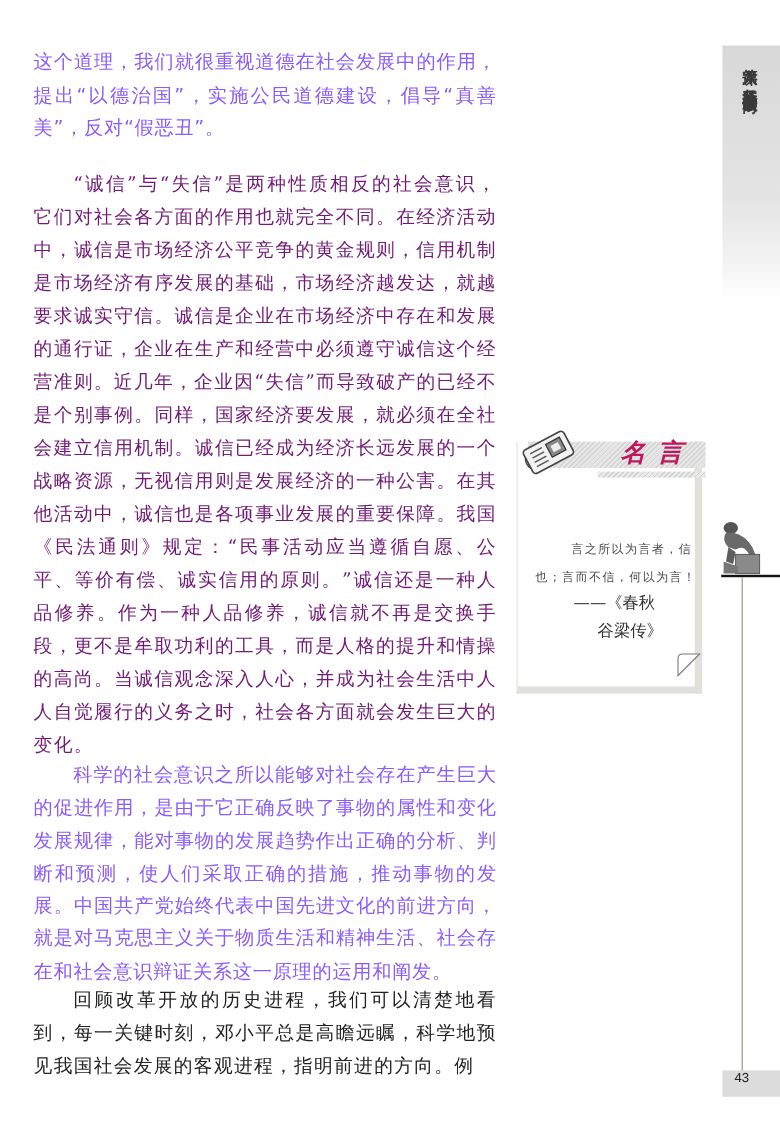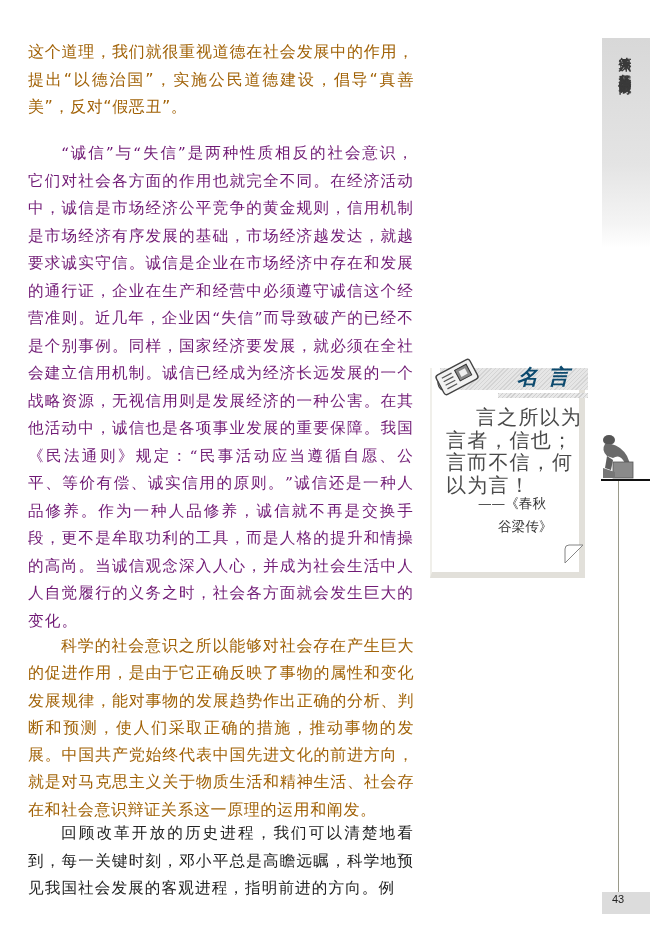--- a/index.html
+++ b/index.html
@@ -8,21 +8,21 @@
 
     .para {
       position: absolute;
       left: 28px;
       width: 386px;
       font-size: 16.2px;
       line-height: 27.6px;
       letter-spacing: 0.6px;
       text-align: justify;
       text-align-last: left;
-      color: #a16207;
+      color: #8b5cf6;
     }
     .para.indent { text-indent: 33px; }
     .p1 { top: 38px; font-family: "DejaVu Sans", "Liberation Sans", sans-serif; font-size: 16px; }
     .p2 { top: 140px; font-family: "DejaVu Serif", serif; font-size: 15.6px; line-height: 27.5px; letter-spacing: 1.1px; color: #701a75; }
     .p3 { top: 608px; font-family: "DejaVu Sans", "Liberation Sans", sans-serif; font-size: 16px; line-height: 27.3px; margin-top: 24px; }
     .p4 { top: 820px; font-family: "DejaVu Serif", serif; font-size: 15.6px; line-height: 27.5px; letter-spacing: 1.1px; color: #222; }
 
     
     .chapter-band {
       position: absolute;
@@ -65,33 +65,33 @@
       background: repeating-linear-gradient(135deg, #cfcfcf 0 1px, #e9e9e9 1px 3px);
     }
     .quote-title {
       position: absolute;
       left: 517px; top: 363px;
       font-family: "DejaVu Sans", "Liberation Sans", sans-serif;
       font-size: 21px;
       font-weight: bold;
       font-style: italic;
       letter-spacing: 10px;
-      color: #0c4a6e;
+      color: #be185d;
     }
     .newspaper-icon {
       position: absolute;
       left: 432px; top: 354px;
       width: 50px; height: 46px;
     }
     .quote-text {
       position: absolute;
-      left: 446px; top: 406px;
+      left: 446px; top: 448px;
       width: 140px;
       font-family: "DejaVu Sans", "Liberation Sans", sans-serif;
-      font-size: 20px;
+      font-size: 10px;
       line-height: 22.5px;
       letter-spacing: 1.2px;
       color: #4a4a4a;
       text-indent: 30px;
     }
     .quote-source {
       position: absolute;
       left: 478px; top: 492px;
       width: 120px;
       font-family: "DejaVu Serif", serif;

